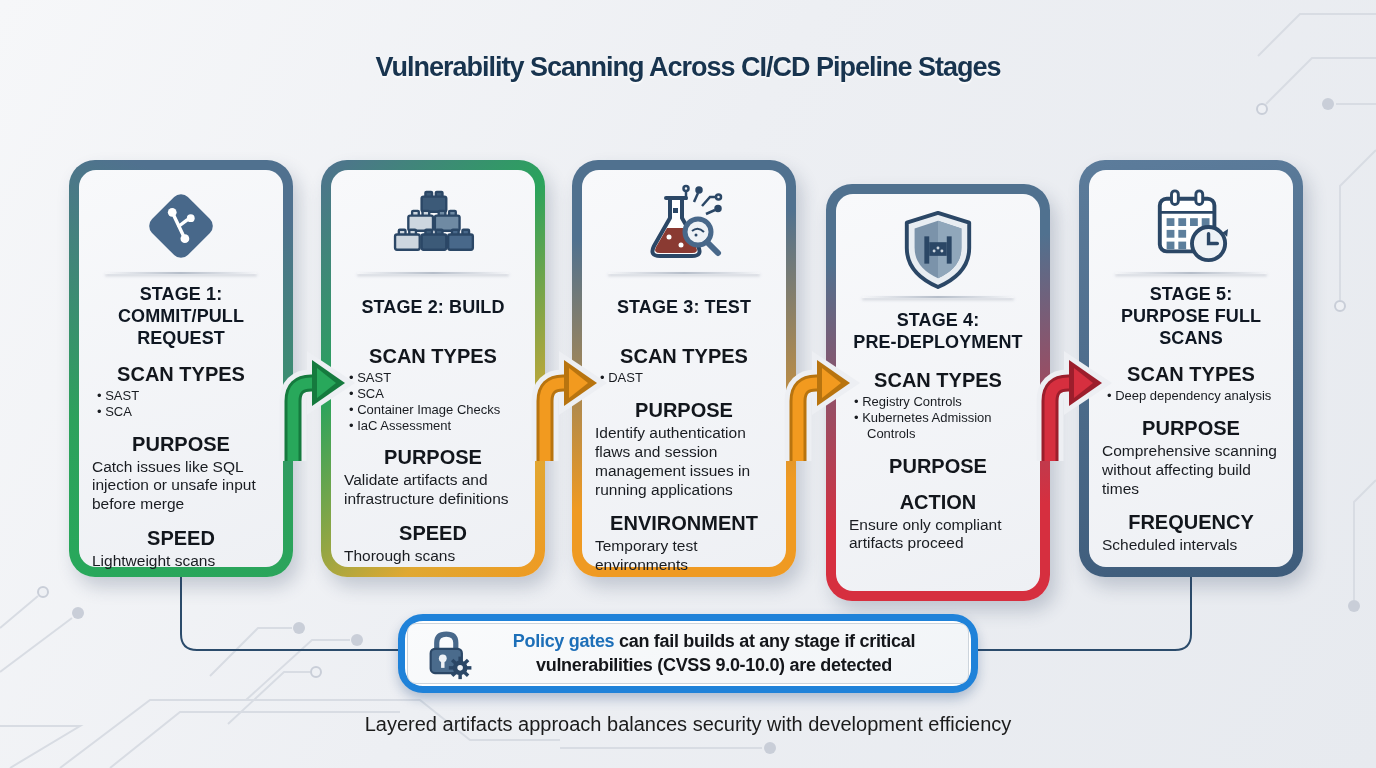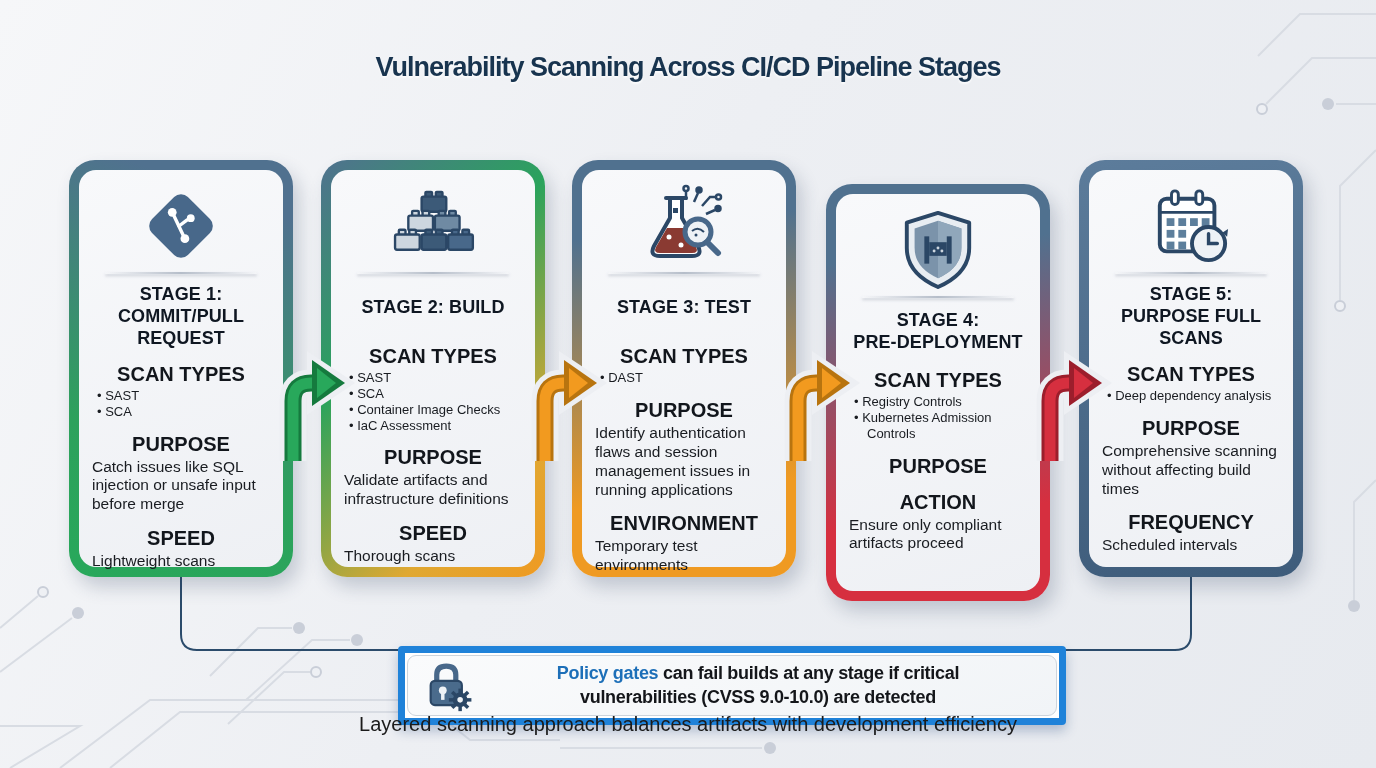--- a/index.html
+++ b/index.html
@@ -35,22 +35,22 @@
   .arrow{position:absolute;top:341px;z-index:2;}
   .arrow .case{fill:none;stroke:#edeff3;stroke-width:27;stroke-linecap:butt;}
   .arrow .case-head{fill:#edeff3;}
   .ar-g .out{fill:none;stroke:#157a3e;stroke-width:17;} .ar-g .in{fill:none;stroke:#28a85b;stroke-width:11;}
   .ar-g .outh{fill:#157a3e;} .ar-g .inh{fill:#28a85b;}
   .ar-o .out{fill:none;stroke:#b8740f;stroke-width:17;} .ar-o .in{fill:none;stroke:#f29a1f;stroke-width:11;}
   .ar-o .outh{fill:#b8740f;} .ar-o .inh{fill:#f29a1f;}
   .ar-r .out{fill:none;stroke:#9c1e2c;stroke-width:17;} .ar-r .in{fill:none;stroke:#d62f3f;stroke-width:11;}
   .ar-r .outh{fill:#9c1e2c;} .ar-r .inh{fill:#d62f3f;}
   
-  .callout{position:absolute;left:398px;top:646px;width:668px;height:79px;box-sizing:border-box;z-index:1;
-    border:7px solid #1f82d9;border-radius:4px;background:#ffffff;
+  .callout{position:absolute;left:398px;top:614px;width:580px;height:79px;box-sizing:border-box;z-index:1;
+    border:7px solid #1f82d9;border-radius:25px;background:#ffffff;
     box-shadow:0 6px 12px rgba(20,60,120,.28);}
   .callout-inner{position:absolute;inset:2px;border:1px solid #ccd4dc;border-radius:9px;
     background:linear-gradient(160deg,#fafbfc,#f1f4f7);display:flex;align-items:center;padding:0 14px;}
   .callout-text{flex:1;text-align:center;font-size:18px;font-weight:700;letter-spacing:-.3px;
     color:#14161a;line-height:1.3;}
   .callout-text .hl{color:#1d6fb8;}
   .callout-line{white-space:nowrap;}
   .footer-note{position:absolute;left:0;top:713px;width:1376px;text-align:center;z-index:1;
     font-size:20px;font-weight:400;color:#1b1b1b;}
 </style>
@@ -355,15 +355,15 @@
           <circle cx="44" cy="46" r="3.2" fill="#eef2f6"></circle>
         </svg>
       </span>
       <div class="callout-text">
         <div class="callout-line"><span class="hl">Policy gates</span><span> can fail builds at any stage if critical</span></div>
         <div class="callout-line">vulnerabilities (CVSS 9.0-10.0) are detected</div>
       </div>
     </div>
   </div>
 
-  <div class="footer-note">Layered scanning approach balances artifacts with development efficiency</div>
+  <div class="footer-note">Layered artifacts approach balances security with development efficiency</div>
 
 </div>
 
 </body></html>

